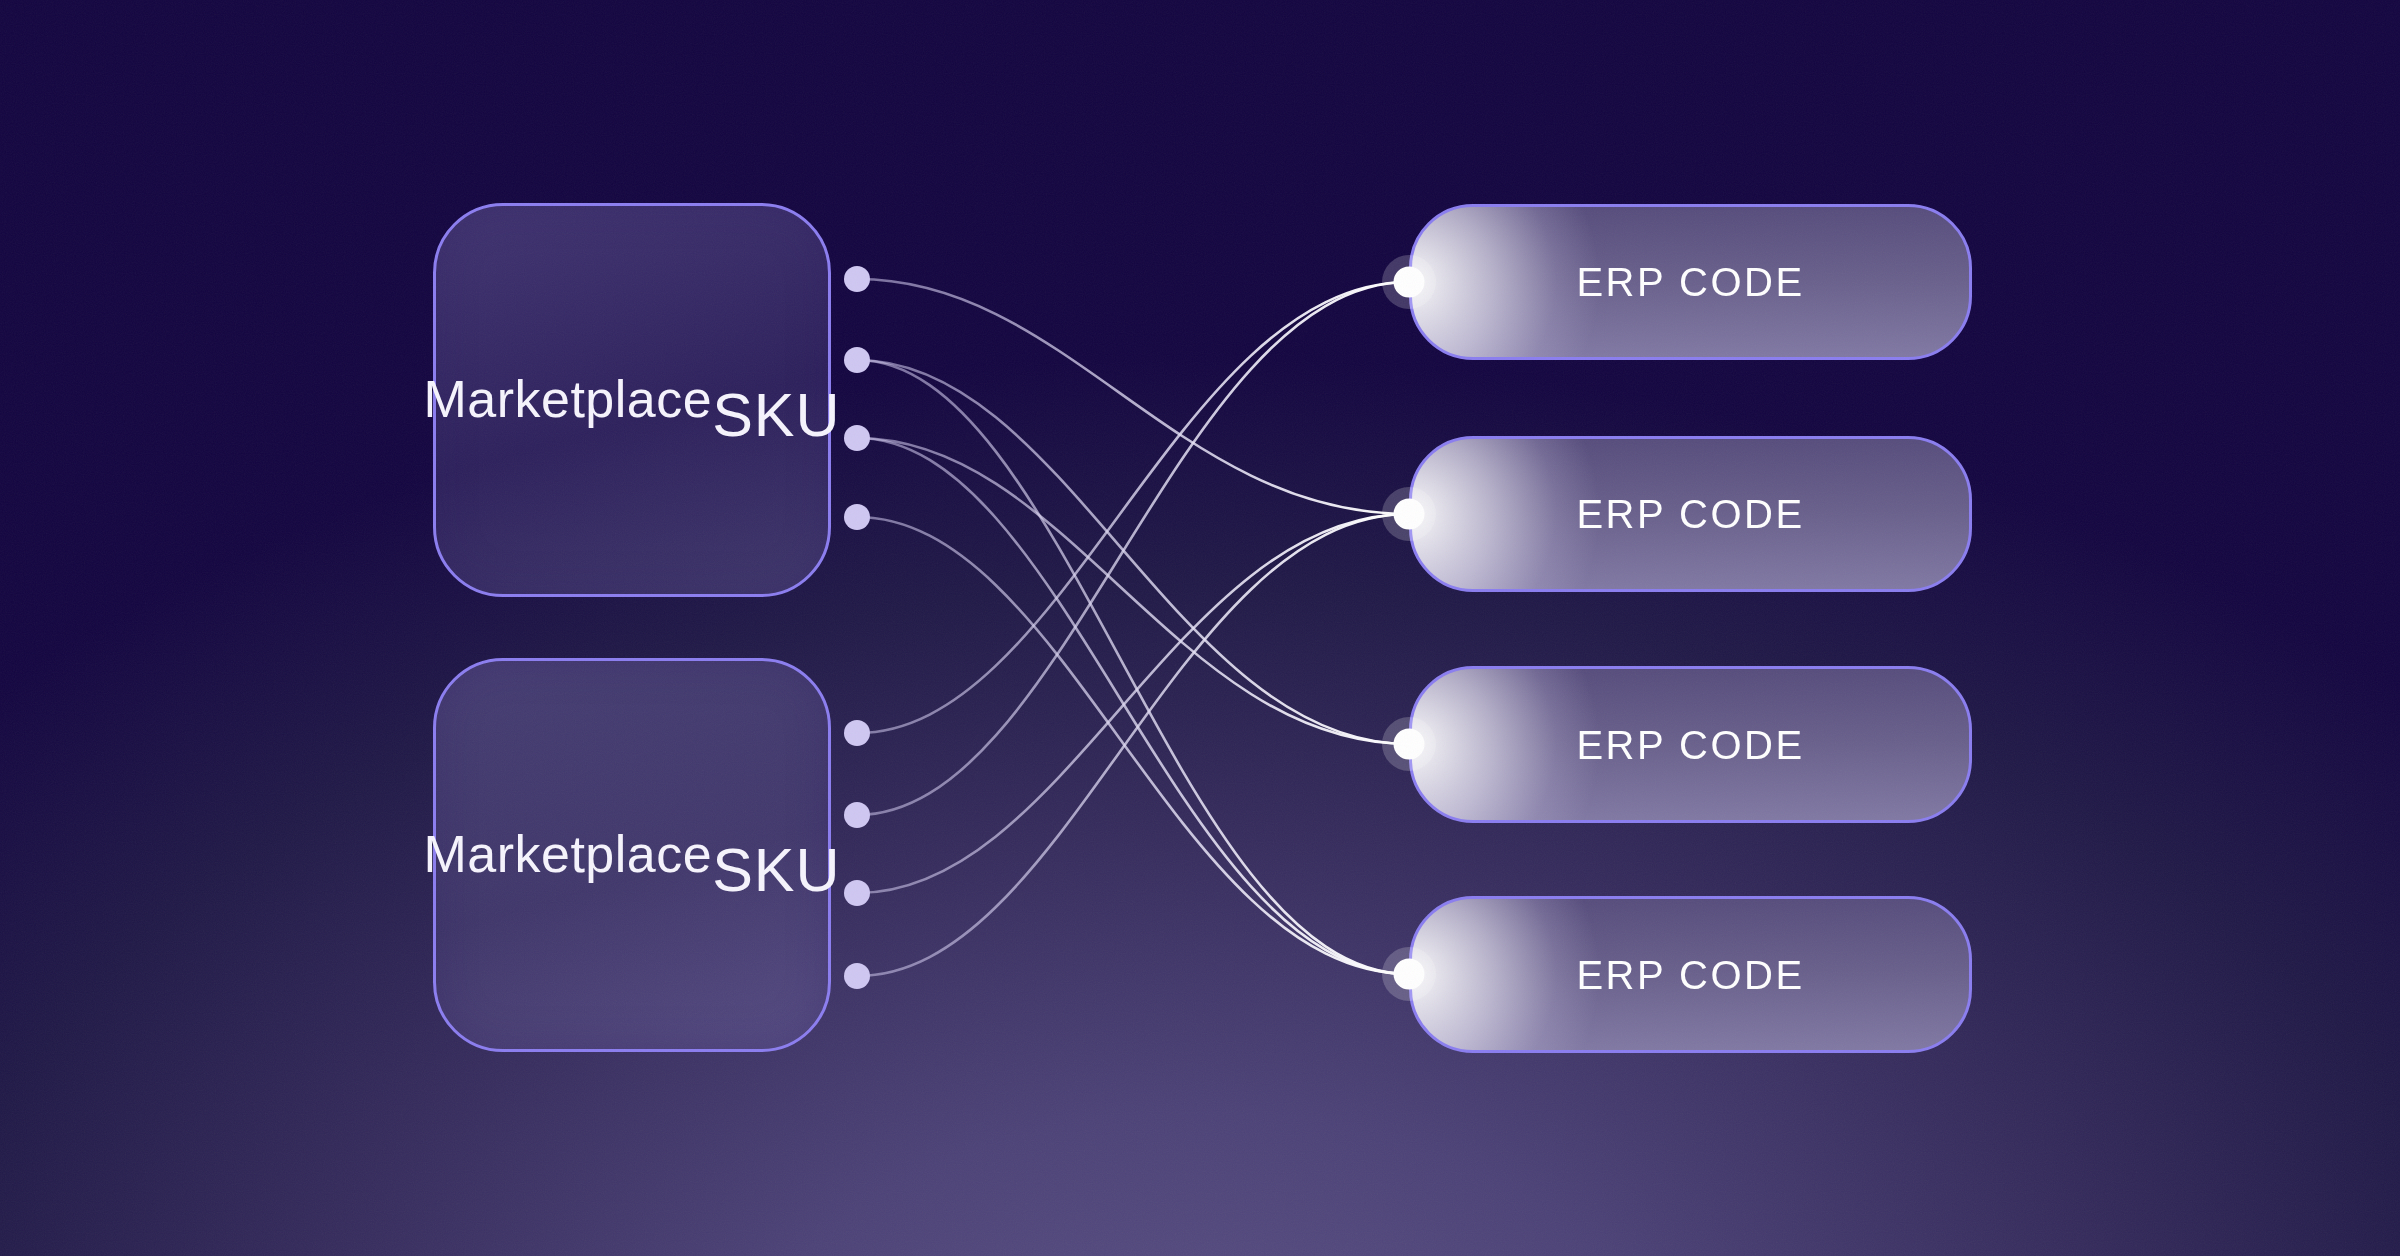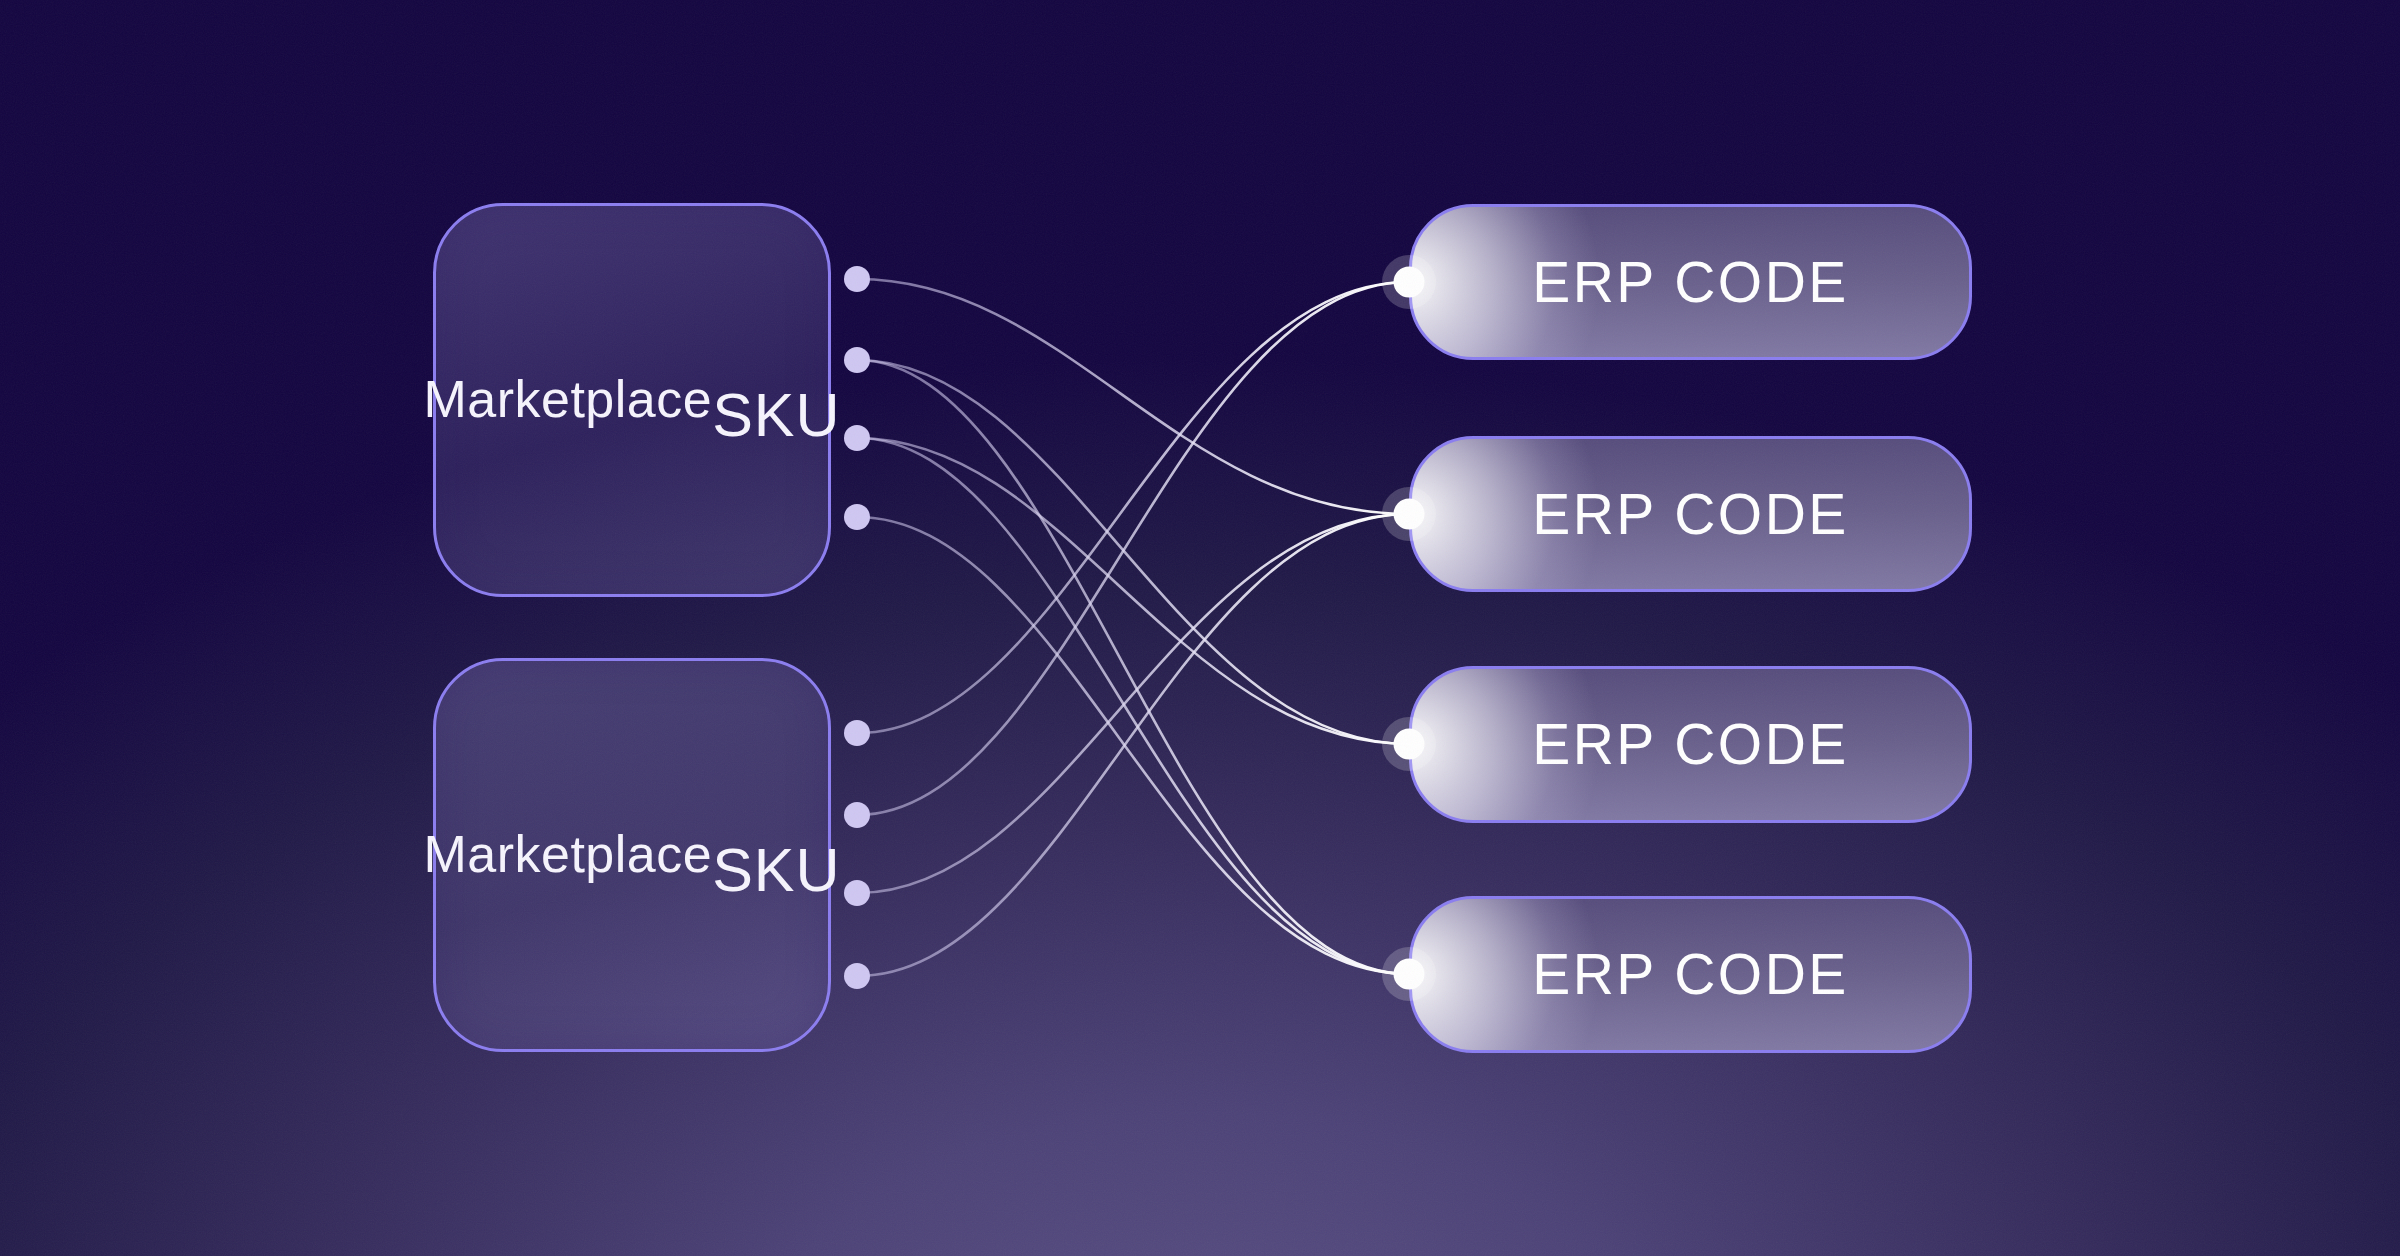--- a/index.html
+++ b/index.html
@@ -32,21 +32,21 @@
   .erp-pill{
     border:3px solid #8a7df0;
     border-radius:64px;
     background:
       radial-gradient(circle 240px at 0% 50%,
         rgba(255,255,255,.96) 0%, rgba(248,246,255,.55) 34%,
         rgba(196,189,220,.24) 60%, rgba(150,142,182,0) 78%),
       linear-gradient(180deg, #564c7c 0%, #685f8b 48%, #8078a3 100%);
   }
   .erp-label{
-    color:#ffffff;font-size:57px;letter-spacing:2.5px;font-weight:400;line-height:1;
+    color:#ffffff;font-size:40px;letter-spacing:2.5px;font-weight:400;line-height:1;
   }
 </style>
 </head>
 <body>
 
 <div class="stage">
 
   <svg class="layer lines-layer" viewBox="0 0 2400 1256" xmlns="http://www.w3.org/2000/svg">
     <defs>
         <linearGradient id="lg0" gradientUnits="userSpaceOnUse" x1="857" y1="279" x2="1409" y2="514">

